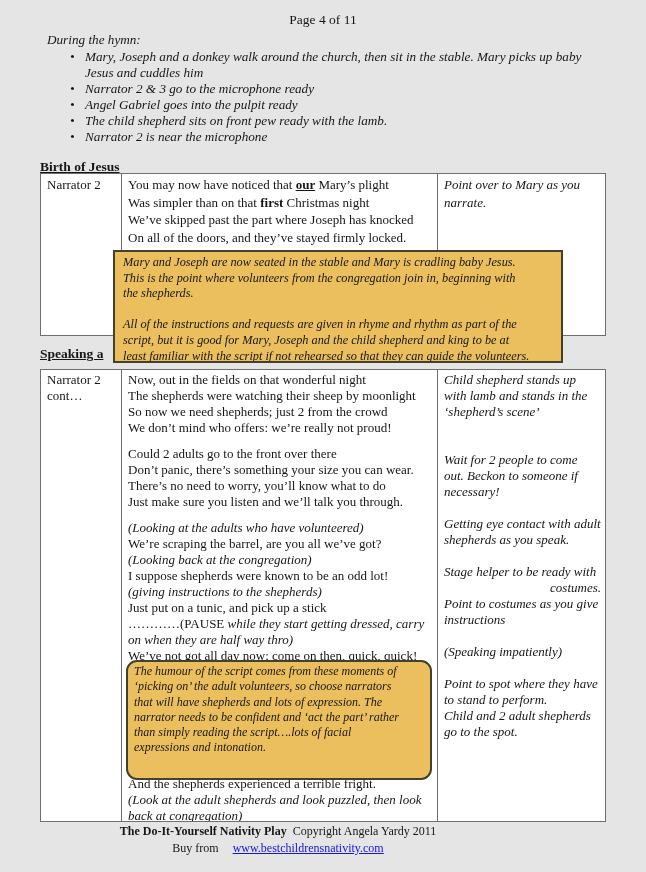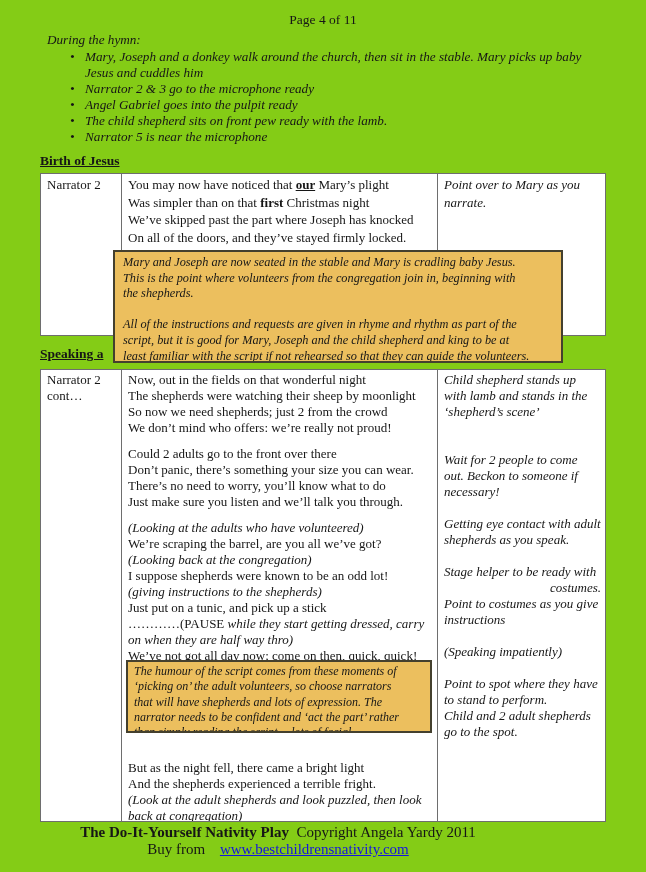--- a/index.html
+++ b/index.html
@@ -1,64 +1,64 @@
 <!DOCTYPE html>
 <html style="--nbg: #ecbf5e; --nbd: #44402e; --tb: #6e6e6e; --lk: #1414e0;"><head>
 <meta charset="utf-8">
 <style>
   html,body { margin:0; padding:0; background:#ffffff; }
   .page {
-    position:relative; width:646px; height:872px; background:#84cc16;
+    position:relative; width:646px; height:872px; background:#e5e5e5;
     font-family:"Liberation Serif", serif; color:#161616; overflow:hidden;
   }
   .hdr { position:absolute; top:12px; left:0; width:646px; text-align:center; font-size:13.5px; }
   .intro { position:absolute; top:32px; left:47px; font-size:13.2px; font-style:italic; }
   .bullets { position:absolute; top:49px; left:68px; width:532px; font-size:13.2px; font-style:italic; }
   .bullets .line { white-space:normal; position:relative; padding-left:17px; line-height:16px; min-height:16px; }
   .bullets .line::before { content:"\2022"; position:absolute; left:2px; }
   .h1a { position:absolute; left:40px; font-weight:bold; text-decoration:underline; font-size:13.5px; z-index:1; }
-  .h1a.hb { top:153px; }
+  .h1a.hb { top:159px; }
   .h1a.hs { top:346px; }
   .tbl { position:absolute; left:40px; width:566px; display:grid; grid-template-columns:80px 317px 169px;
          border:1px solid var(--tb); box-sizing:border-box; background:#fff; z-index:1; }
   .t1 { top:173px; height:163px; }
   .t2 { top:369px; height:453px; }
   .cell { box-sizing:border-box; padding:2px 6px; overflow:hidden; font-size:13px; }
   .cell.mid { border-left:1px solid var(--tb); border-right:1px solid var(--tb); }
   .line { white-space:nowrap; }
   .t1 .line { line-height:17.5px; min-height:17.5px; }
   .t2 .line { line-height:16px; min-height:16px; }
   .dir { font-style:italic; }
   .note { position:absolute; background:var(--nbg); border:2px solid var(--nbd); box-sizing:border-box;
           z-index:5; overflow:hidden;font-style:italic; }
   .n1 { left:113px; top:250px; width:450px; height:113px; padding:3px 8px; font-size:12.3px; }
   .n1 .line { line-height:15.6px; min-height:15.6px; }
-  .n2 { left:126px; top:660px; width:306px; height:73px; padding:2px 6px; font-size:12px; }
+  .n2 { left:126px; top:660px; width:306px; height:120px; padding:2px 6px; font-size:12px;border-radius:11px; }
   .n2 .line { line-height:15.3px; min-height:15.3px; }
-  .footer { position:absolute; left:0; width:556px; text-align:center; font-size:15px; }
+  .footer { position:absolute; left:0; width:556px; text-align:center; font-size:12px; }
   .f1 { top:824px; }
   .f2 { top:841px; }
   .ftitle { font-weight:bold; }
   .link { color:var(--lk); text-decoration:underline; cursor:pointer;margin-left:11px; }
 </style>
 </head>
 <body>
 
 <div class="page">
 
   <div class="hdr">Page 4 of 11</div>
 
   <div class="intro">During the hymn:</div>
 
   <div class="bullets">
       <div class="line"><span>Mary, Joseph and a donkey walk around the church, then sit in the stable. Mary picks up baby Jesus and cuddles him</span></div>
       <div class="line"><span>Narrator 2 &amp; 3 go to the microphone ready</span></div>
       <div class="line"><span>Angel Gabriel goes into the pulpit ready</span></div>
       <div class="line"><span>The child shepherd sits on front pew ready with the lamb.</span></div>
-      <div class="line"><span>Narrator 5 is near the microphone</span></div>
+      <div class="line"><span>Narrator 2 is near the microphone</span></div>
     </div>
 
   <div class="h1a hb">Birth of Jesus</div>
 
   <div class="tbl t1">
     <div class="cell">
         <div class="line"><span>Narrator 2</span></div>
       </div>
     <div class="cell mid">
         <div class="line"><span>You may now have noticed that </span><span style="font-weight: bold; text-decoration: underline;">our</span><span> Mary’s plight</span></div>

